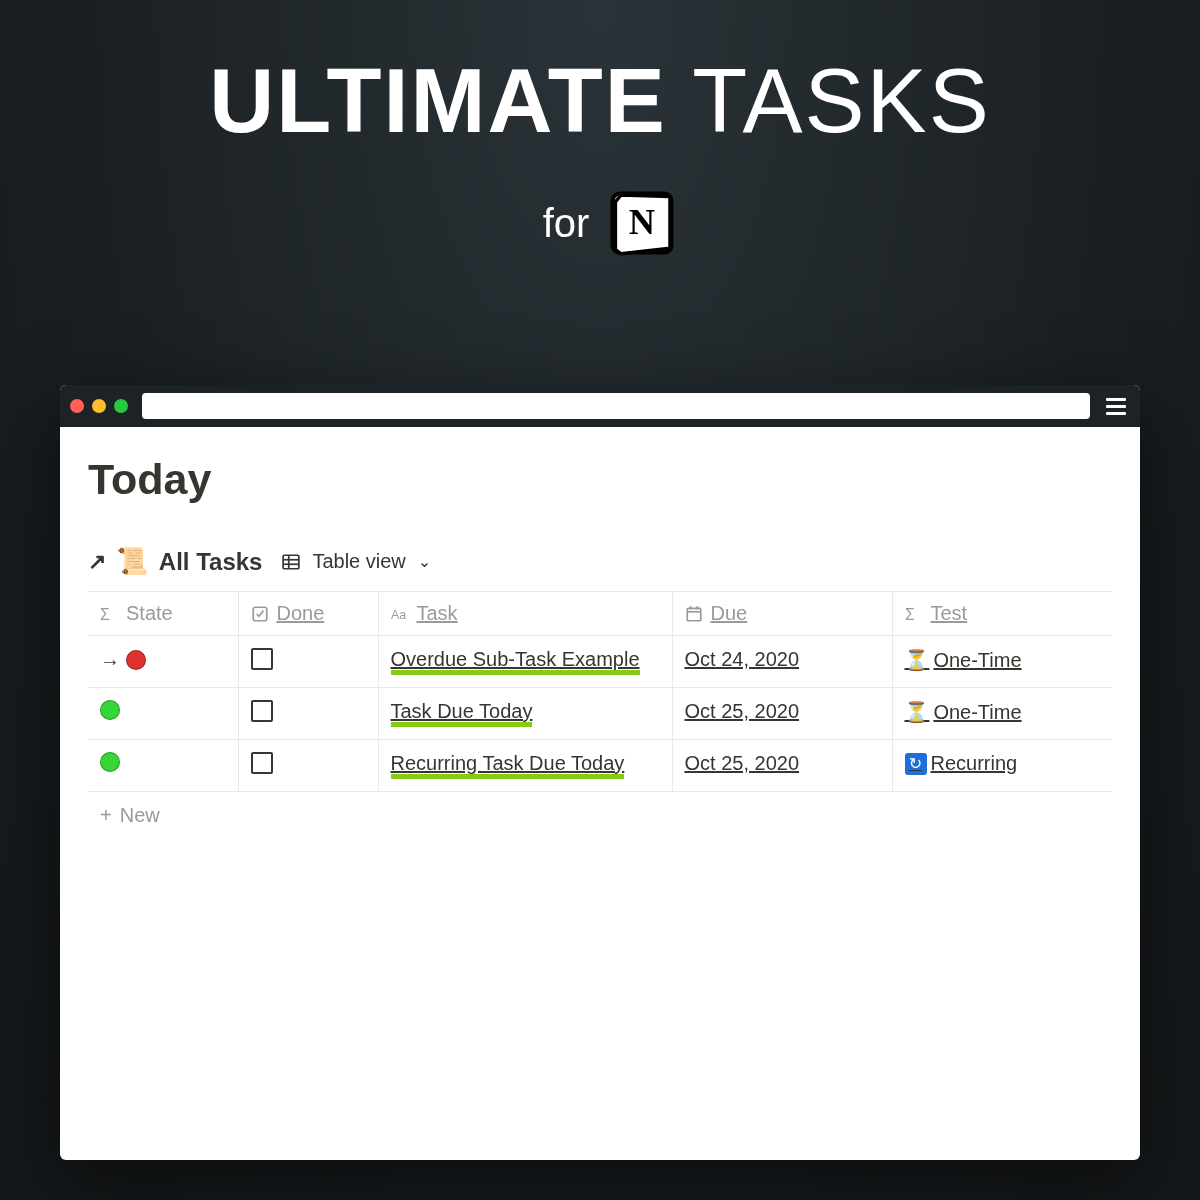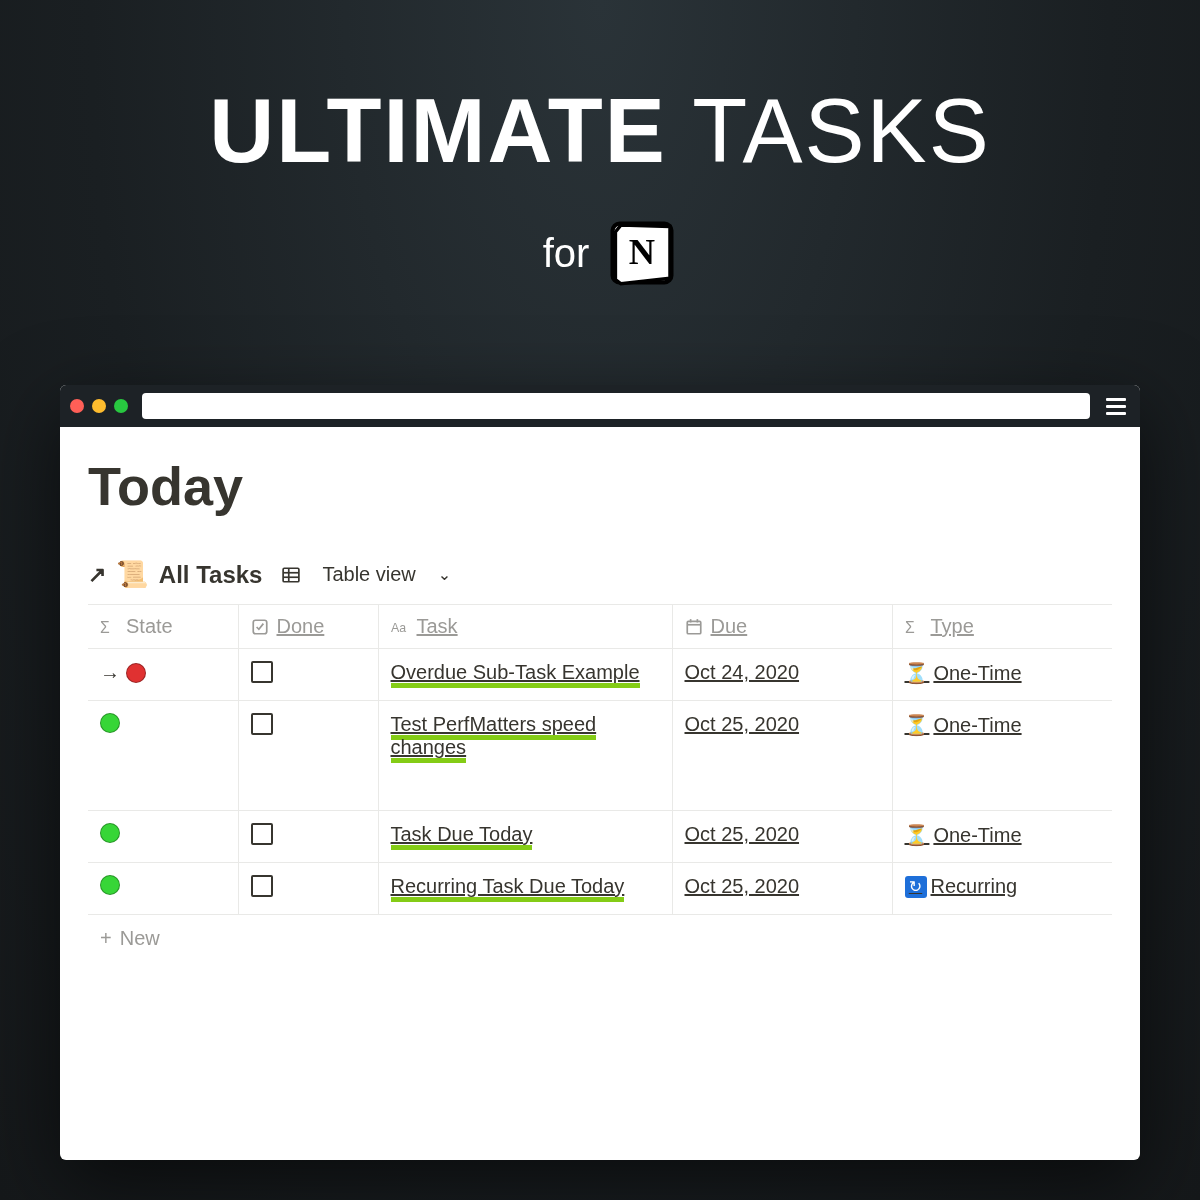--- a/index.html
+++ b/index.html
@@ -6,21 +6,21 @@
   body {
     width: 1200px;
     height: 1200px;
     background: radial-gradient(ellipse at top, #2a3338 0%, #1a1f22 60%, #15181a 100%);
     font-family: -apple-system, BlinkMacSystemFont, "Segoe UI", Helvetica, Arial, sans-serif;
     overflow: hidden;
     position: relative;
   }
   .hero {
     text-align: center;
-    padding-top: 80px;
+    padding-top: 50px;
     color: #fff;
   }
   .hero-title {
     font-size: 90px;
     letter-spacing: 2px;
     font-weight: 300;
   }
   .hero-title .bold { font-weight: 800; }
   .hero-sub {
     margin-top: 35px;
@@ -82,39 +82,39 @@
     width: 20px; height: 3px; background:#fff; border-radius:1px;
   }
   .content {
     padding: 28px 28px 0 28px;
     color: #37352f;
     flex: 1;
     display: flex;
     flex-direction: column;
   }
   .page-title {
-    font-size: 54px;
+    font-size: 43px;
     font-weight: 700;
     margin-bottom: 42px;
   }
   .view-controls {
     display: flex;
     align-items: center;
     gap: 10px;
     font-size: 24px;
     font-weight: 600;
     color: #37352f;
     margin-bottom: 14px;
   }
   .view-controls .arrow-out { font-size: 22px; }
   .view-controls .scroll-emoji { font-size: 26px; }
   .view-switch {
     display: flex;
     align-items: center;
-    gap: 22px;
+    gap: 12px;
     font-size: 20px;
     font-weight: 400;
     color: #37352f;
     margin-left: 10px;
     cursor: pointer;
   }
   .table {
     width: 100%;
     border-collapse: collapse;
     font-size: 20px;
@@ -266,52 +266,36 @@
                   <line x1="11" y1="1" x2="11" y2="4" stroke="#9b9a97" stroke-width="1.5"></line>
                 </svg>
                 <span>Due</span>
               </span>
           </th>
           <th class="col-type">
             <span class="hdr">
                 <svg class="icon-svg" viewBox="0 0 16 16">
                   <text x="0" y="13" font-size="14" fill="#9b9a97">Σ</text>
                 </svg>
-                <span>Type</span>
+                <span>Test</span>
               </span>
           </th>
         </tr>
       </thead>
       <tbody id="rows-body">
           <tr>
             <td>
               <div class="state-cell">
                 <span class="state-arrow">→</span>
                 <span class="state-dot red"></span>
               </div>
             </td>
             <td><span class="checkbox"></span></td>
             <td><span class="task-name">Overdue Sub-Task Example</span></td>
             <td>Oct 24, 2020</td>
-            <td>
-              <div class="type-cell">
-                <span class="hourglass">⏳</span>
-                <span>One-Time</span>
-              </div>
-            </td>
-          </tr>
-          <tr class="row-tall">
-            <td>
-              <div class="state-cell">
-                <span class="state-dot green"></span>
-              </div>
-            </td>
-            <td><span class="checkbox"></span></td>
-            <td><span class="task-name">Test PerfMatters speed changes</span></td>
-            <td>Oct 25, 2020</td>
             <td>
               <div class="type-cell">
                 <span class="hourglass">⏳</span>
                 <span>One-Time</span>
               </div>
             </td>
           </tr>
           <tr>
             <td>
               <div class="state-cell">

